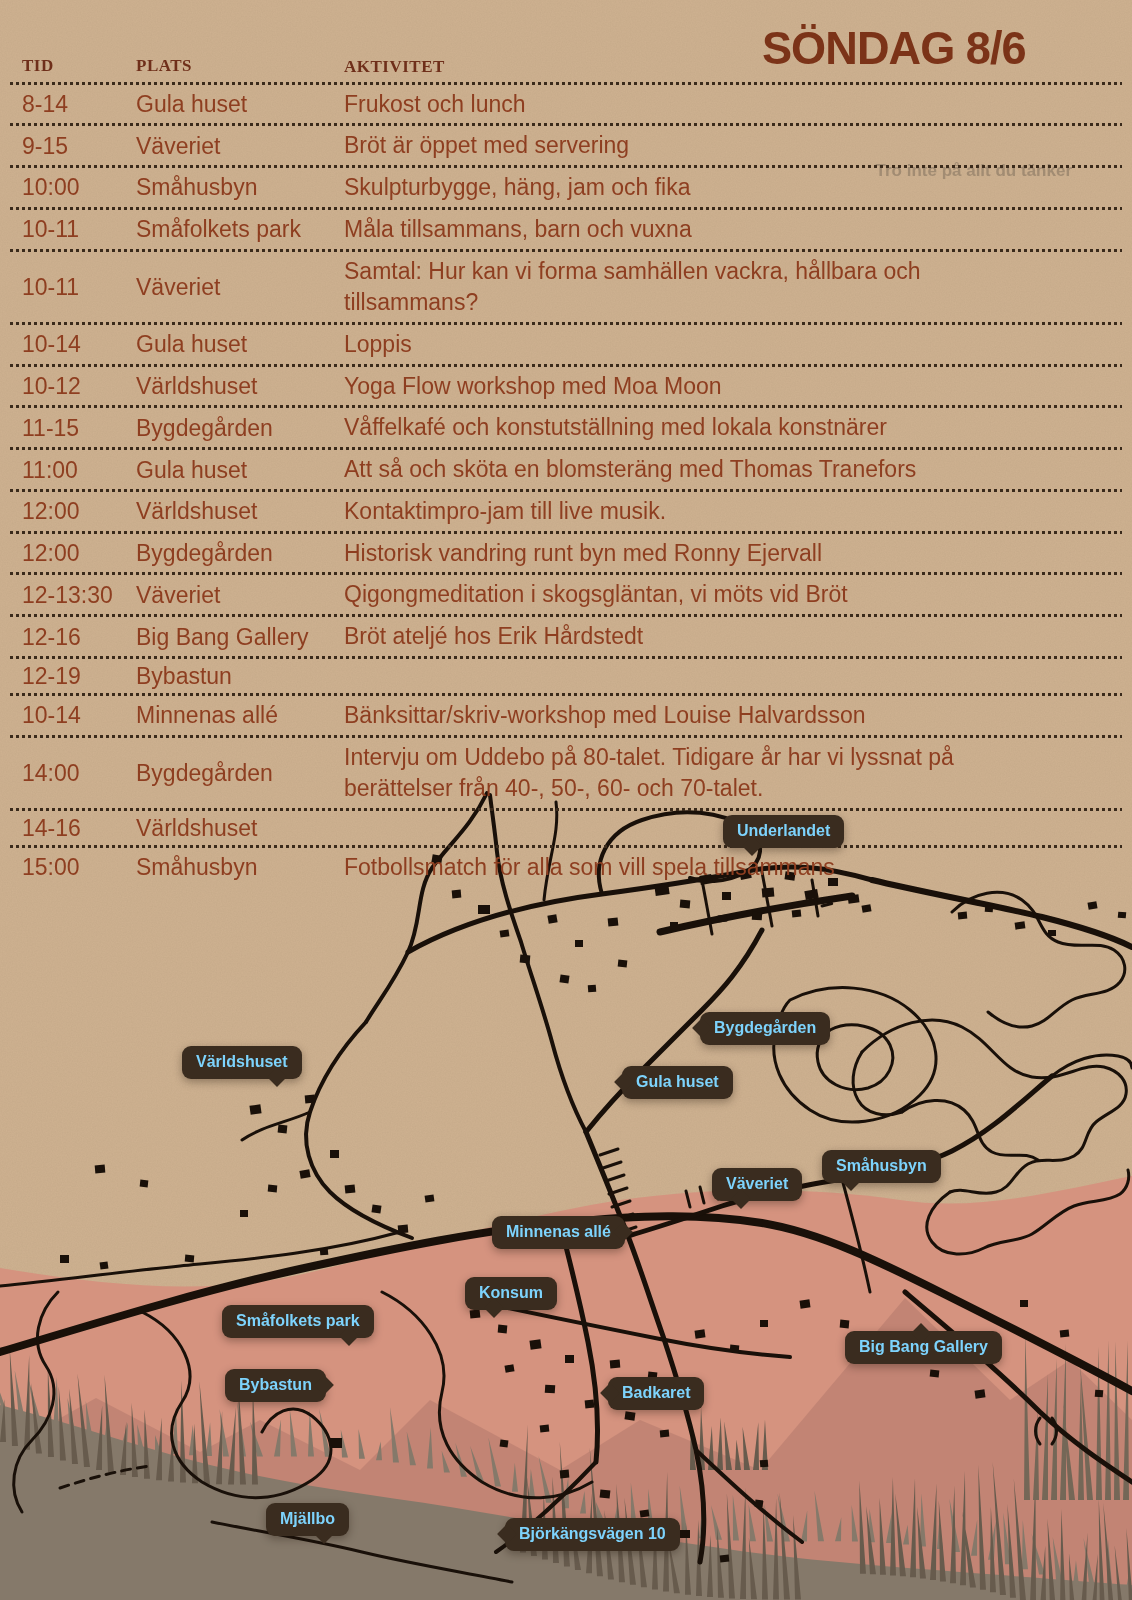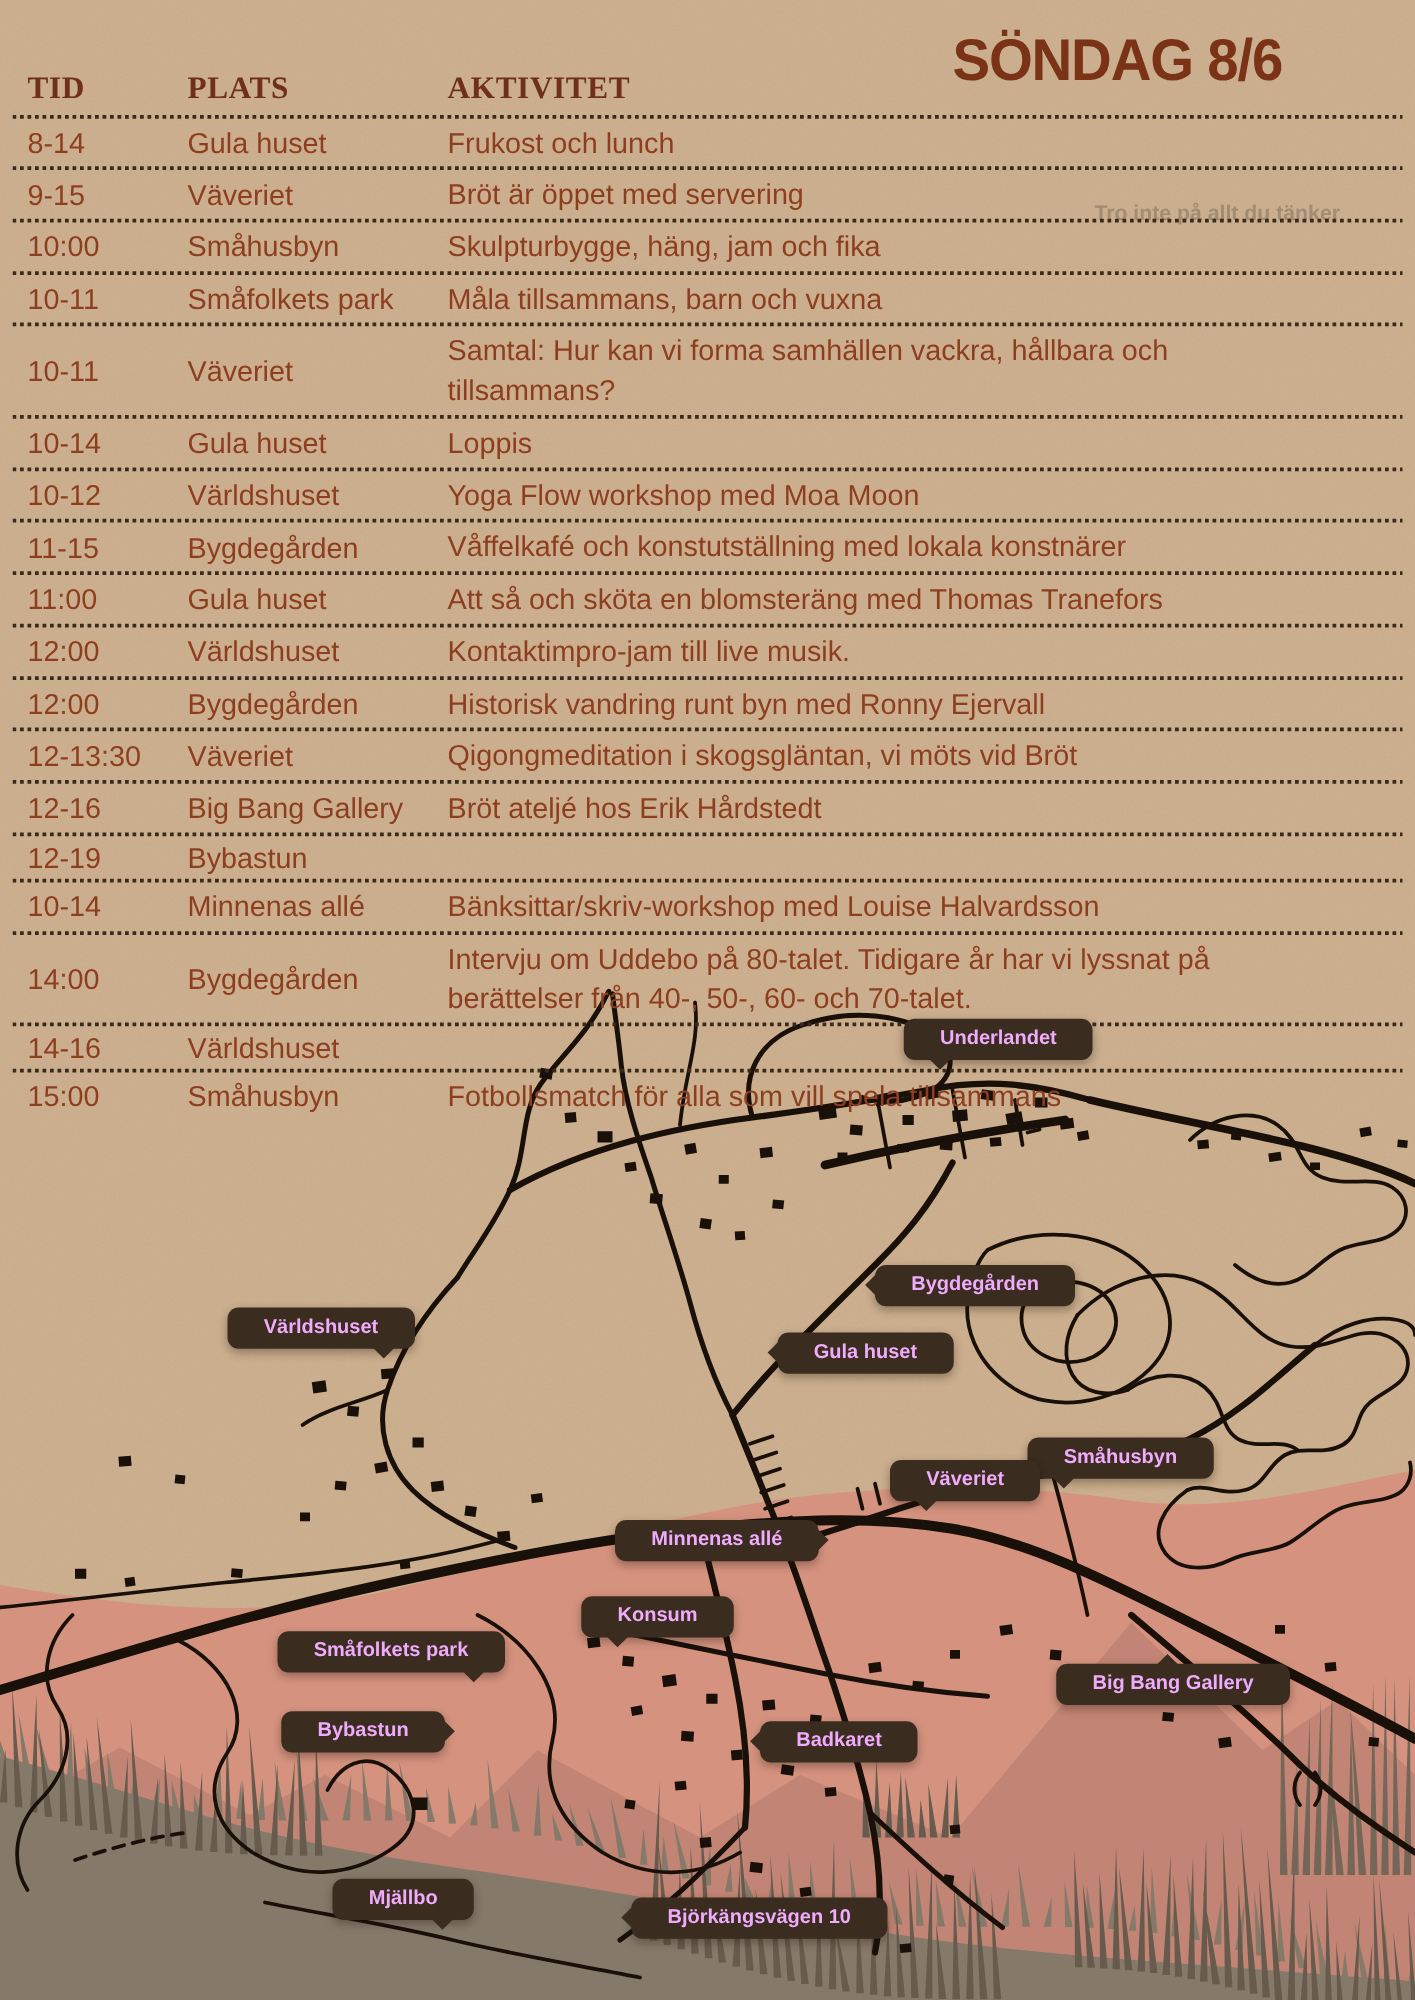--- a/index.html
+++ b/index.html
@@ -22,34 +22,34 @@
   }
   
   #schedule{position:absolute;left:10px;top:50px;width:1112px;z-index:4;}
   .srow{
     display:flex;align-items:center;min-height:34.6px;
     background-image:linear-gradient(90deg,#3a2a1b 0 3px,transparent 3px 6px);
     background-size:6px 3px;background-repeat:repeat-x;background-position:left bottom;
   }
   .srow:last-child{background-image:none;}
   .c-time{width:126px;padding:4px 0 6px 12px;box-sizing:border-box;flex:none;}
-  .c-place{width:208px;padding:4px 0 6px 0;box-sizing:border-box;flex:none;margin-left:14px;}
+  .c-place{width:208px;padding:4px 0 6px 0;box-sizing:border-box;flex:none;}
   .c-act{flex:1;max-width:700px;padding:4px 0 6px 0;line-height:1.38;}
   .srow div{font-size:23px;font-weight:400;color:#8e3e20;}
   .srow.header div{
-    font-family:"Liberation Serif",serif;font-size:25px;font-weight:700;
+    font-family:"Liberation Serif",serif;font-size:17px;font-weight:700;
     color:#6f2f1a;letter-spacing:.5px;
   }
   
   #map{position:absolute;left:0;top:778px;z-index:2;}
   
   #labels{position:absolute;inset:0;z-index:5;pointer-events:none;}
   .bubble{
     position:absolute;background:#3a2c1f;border-radius:9px;
-    padding:7px 29px 8px;color:#f0abfc;font-size:16px;font-weight:700;
+    padding:7px 14px 8px;color:#7dd3fc;font-size:16px;font-weight:700;
     line-height:1.1;white-space:nowrap;
     box-shadow:0 3px 8px rgba(30,18,10,.35);
   }
   .tail{position:absolute;width:14px;height:14px;background:#3a2c1f;transform:rotate(45deg);}
   .tail-bottom{left:22px;bottom:-5px;}
   .tail-top{left:44%;top:-5px;}
   .tail-left{left:-5px;top:9px;}
   .tail-right{right:-5px;top:9px;}
   .tail-bottom-right{right:18px;bottom:-5px;}
 </style>

